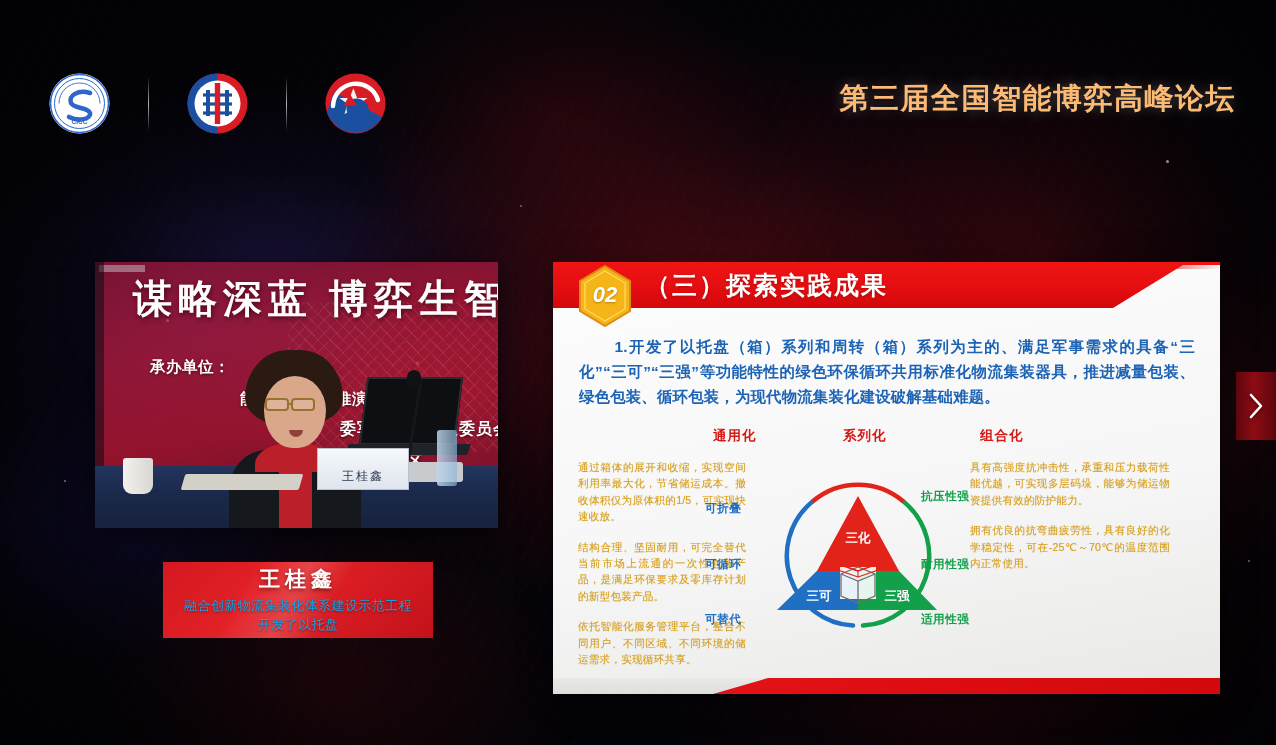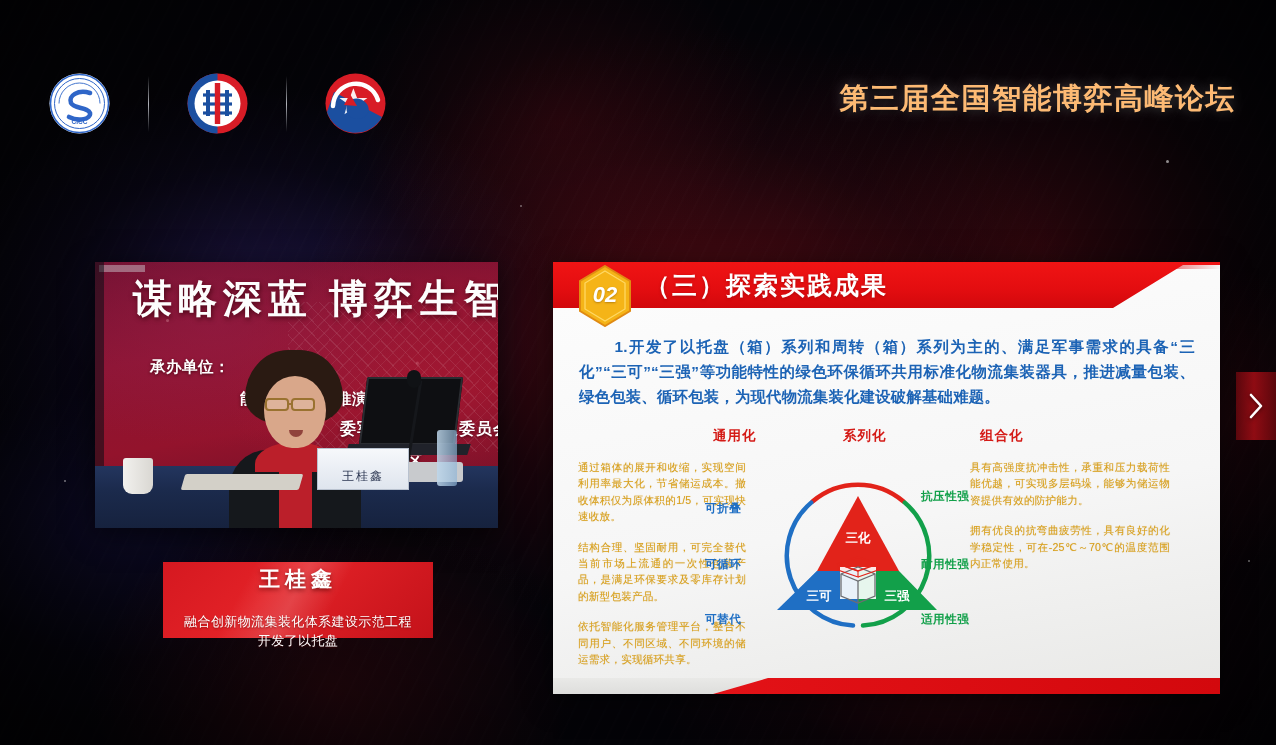--- a/index.html
+++ b/index.html
@@ -148,22 +148,22 @@
   
   #name-card { position:absolute; left:163px; top:562px; width:270px; height:76px; }
   .nc-bg { position:absolute; inset:0;
     background:linear-gradient(135deg,#d51820 0%,#e32227 40%,#c4121a 100%); }
   .nc-sheen { position:absolute; inset:0;
     background:linear-gradient(118deg, rgba(255,255,255,0) 30%, rgba(255,255,255,.16) 48%, rgba(255,255,255,0) 62%); }
   .nc-name { position:absolute; left:0; top:3px; width:100%; text-align:center;
     font-size:21px; font-weight:bold; color:#fff; letter-spacing:5px;
     text-shadow:0 2px 4px rgba(90,0,0,.7); }
   .nc-role { position:absolute; left:0; top:34px; width:100%; text-align:center;
-    font-size:13px; color:#ffffff; line-height:19px; letter-spacing:.4px;
-    text-shadow:0 1px 2px rgba(90,0,0,.6);margin-top:16px; }
+    font-size:13px; color:#0ea5e9; line-height:19px; letter-spacing:.4px;
+    text-shadow:0 1px 2px rgba(90,0,0,.6); }
 
   
   #slide {
     position:absolute; left:553px; top:262px; width:667px; height:432px;
     background:linear-gradient(170deg,#fdfdfd 0%,#f6f6f6 58%,#e8e8e6 100%);
     overflow:hidden; box-shadow:0 6px 26px rgba(0,0,0,.55);
   }
   .slide-header { position:absolute; left:0; top:0; width:100%; height:46px; }
   .sh-red {
     position:absolute; left:0; top:0; width:100%; height:46px;

